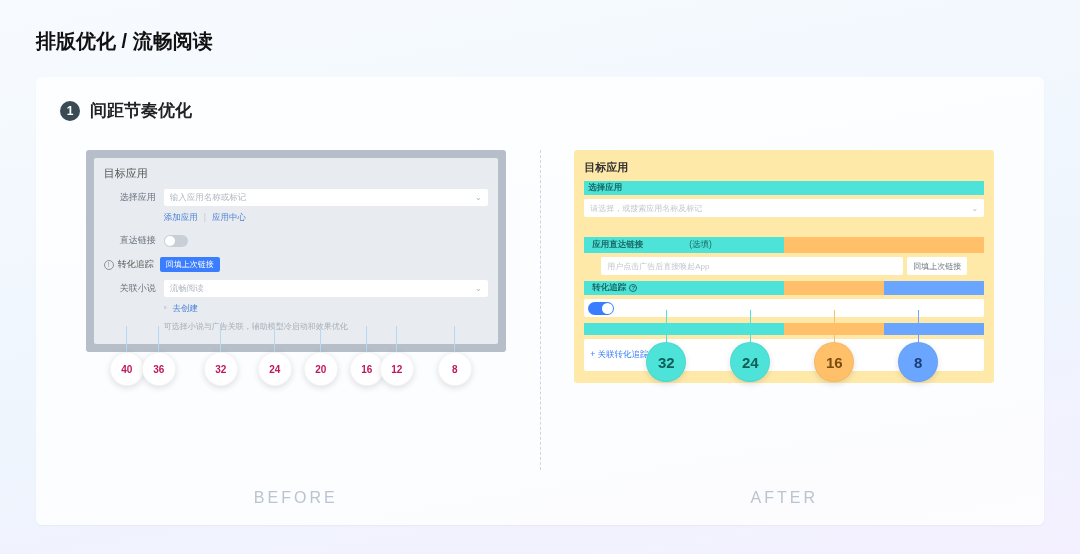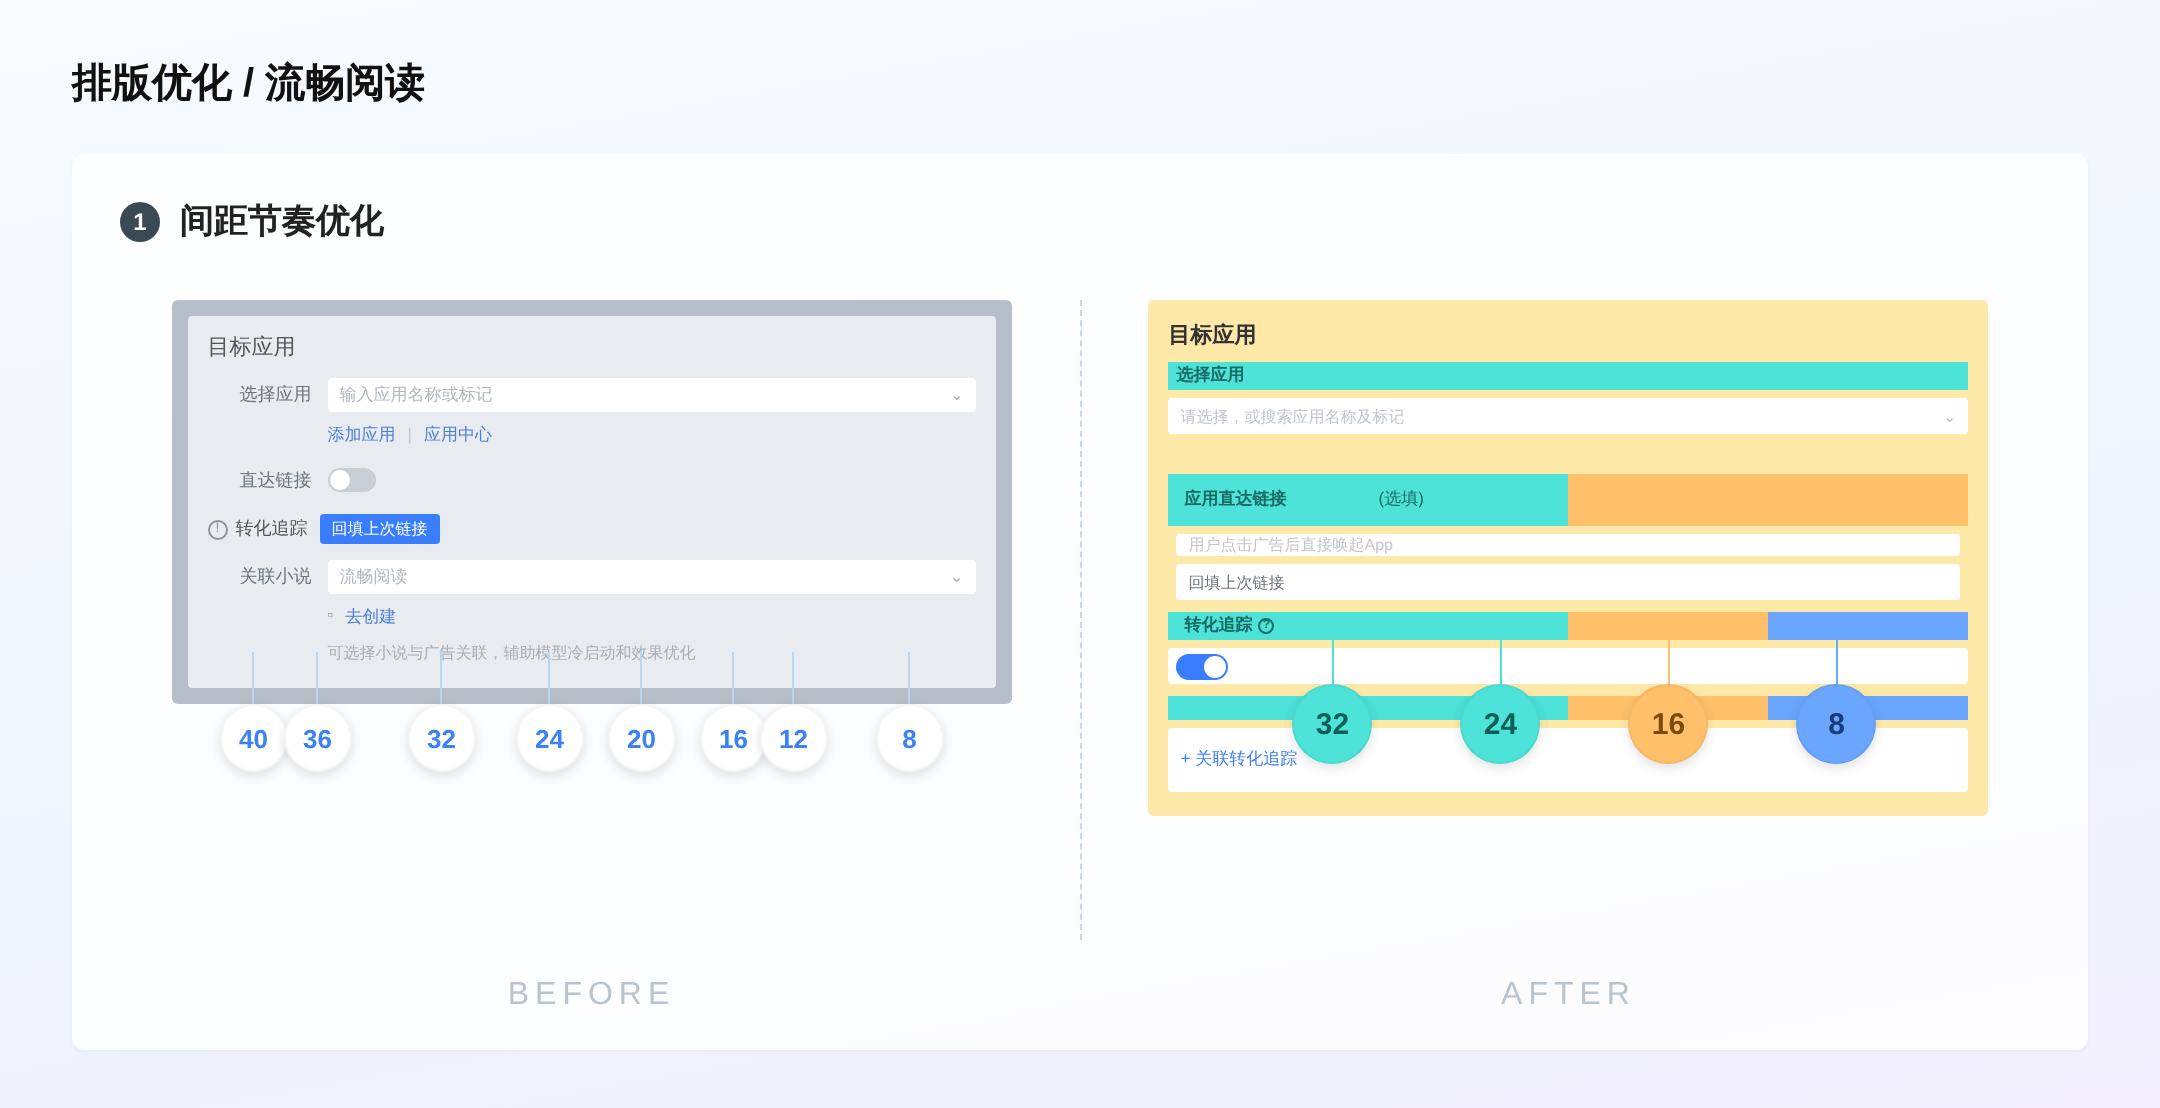--- a/index.html
+++ b/index.html
@@ -57,21 +57,21 @@
   .bf-label { width: 52px; text-align: right; color: #6a7480; margin-right: 8px; font-size: 9px;}
   .bf-input {
     flex: 1; height: 17px; background: #fff; border-radius: 2px;
     padding: 0 6px; display: flex; align-items: center; color: #b0b7c0;
     position: relative; font-size: 8.5px;
   }
   .bf-caret { position: absolute; right: 6px; color: #aab2bc; font-size: 8px; }
   .bf-link-row { margin-left: 60px; font-size: 8.5px; display: flex; gap: 6px; margin-bottom: 10px; }
   .bf-link { color: #4a7fd6; }
   .bf-divider { color: #c1c9d2; }
-  .bf-toggle-row { display: flex; align-items: flex-start; margin-bottom: 10px; }
+  .bf-toggle-row { display: flex; align-items: center; margin-bottom: 10px; }
   .bf-toggle {
     width: 24px; height: 12px; background: #c9cfd7; border-radius: 6px;
     position: relative;
   }
   .bf-toggle::after {
     content: ""; position: absolute; width: 10px; height: 10px;
     background: #fff; border-radius: 50%; top: 1px; left: 1px;
   }
   .bf-track-row { display: flex; align-items: center; margin-bottom: 8px; }
   .bf-info-icon {
@@ -98,27 +98,27 @@
   }
   .af-title { font-size: 11px; font-weight: 600; color: #333; margin: 2px 0 6px; }
   .af-band { height: 14px; margin-bottom: 0; display:flex; align-items:center; padding:0 4px;}
   .af-band1 { background: #4de3d8; color:#1a6b65; font-size:8.5px; font-weight:600;}
   .af-sub { height: 18px; background: #fff; border-radius: 2px; margin: 4px 0 20px;
     display:flex; align-items:center; padding:0 6px; color:#c0c6ce; font-size:8px;
     position:relative;
   }
   .af-sub .caret { position:absolute; right:6px; color:#b8bfc8; font-size:8px;}
   .af-band2 {
-    display:flex; height:26px; margin-bottom:0;
+    display:flex; height:16px; margin-bottom:0;
     background: linear-gradient(90deg, #4de3d8 0 50%, #ffc069 50% 100%);
   }
   .af-band2 span { flex:1; font-size:8.5px; font-weight:600; padding:0 4px; display:flex; align-items:center;}
   .af-band2 .l { color:#1a6b65;}
   .af-band2 .r { color:#8a5a1a;}
-  .af-sub-split { display:flex; gap:4px; margin:4px 4px 6px;flex-direction:column;}
+  .af-sub-split { display:flex; gap:4px; margin:4px 17px 6px;}
   .af-sub-split .left {
     flex:1; height:18px; background:#fff; border-radius:2px;
     padding:0 6px; font-size:8px; color:#c0c6ce; display:flex; align-items:center;
   }
   .af-sub-split .right {
     height:18px; background:#fff; border-radius:2px; padding:0 6px;
     font-size:8px; color:#6a7480; display:flex; align-items:center;
   }
   .af-band3 {
     display:flex; height:14px; margin-bottom:0;
@@ -141,21 +141,21 @@
     display:flex; align-items:center; padding:16px 6px; color:#3a7eff; font-size:8.5px;}
 
   
   .callouts { position: absolute; top: 176px; width: 100%; height: 90px; pointer-events:none;}
   .callouts.after { top: 160px;}
   .cl { position:absolute; display:flex; flex-direction:column; align-items:center;}
   .cl .line { width:1px; flex:1; background:#b7d8f2;}
   .cl .circ {
     width:34px; height:34px; border-radius:50%; background:#fff;
     display:flex; align-items:center; justify-content:center;
-    font-size:13px; font-weight:600; color:#3b82f6;
+    font-size:10px; font-weight:600; color:#be185d;
     box-shadow: 0 2px 6px rgba(0,0,0,0.12);
     border:1px solid rgba(0,0,0,0.04);
   }
   .callouts.after .cl .circ { width:40px; height:40px; font-size:15px;}
   .circ.teal  { background:#4de3d8; color:#0f5e58;}
   .circ.orange{ background:#ffc069; color:#7a4d0e;}
   .circ.blue  { background:#6aa6ff; color:#1a3d78;}
 
   .stage-label {
     position:absolute; bottom:-2px; left:0; right:0; text-align:center;

